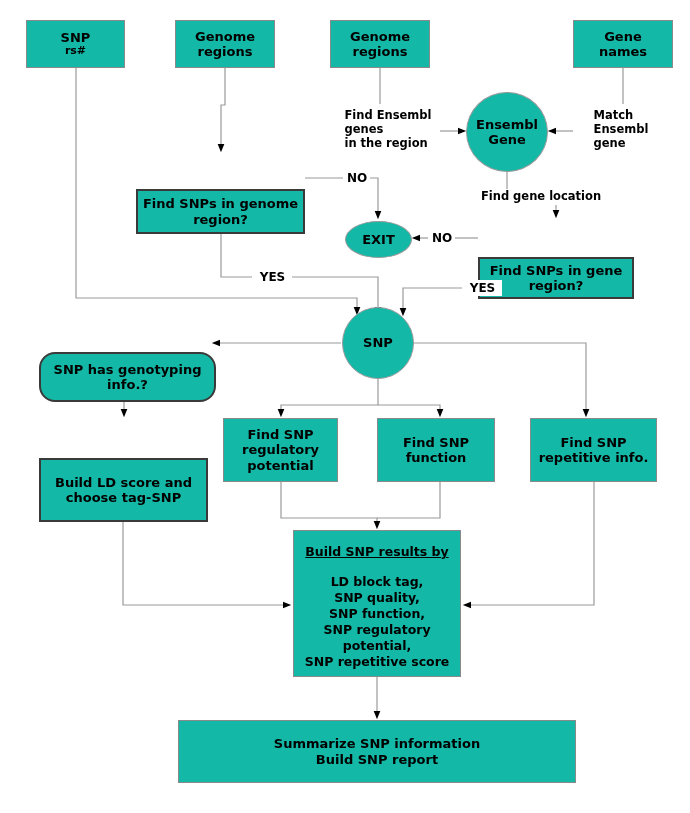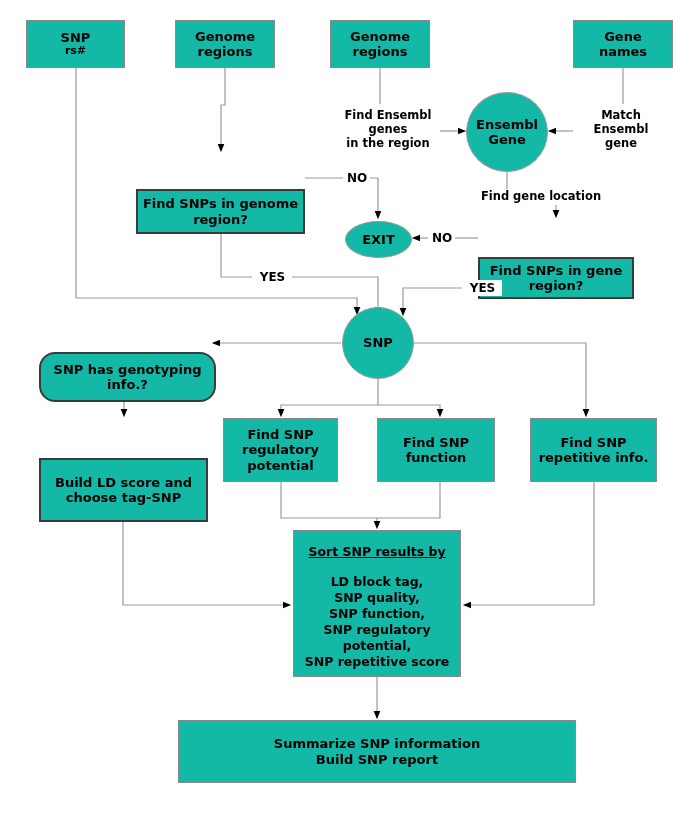--- a/index.html
+++ b/index.html
@@ -44,21 +44,21 @@
   }
   .ellipse {
     border: 1px solid #9a9a9a;
     border-radius: 50%;
   }
   .label {
     position: absolute;
     font-weight: bold;
     color: #000000;
     background: #ffffff;
-    text-align: center;
+    text-align: left;
     line-height: 1.2;
     white-space: pre-line;
     display: flex;
     align-items: center;
     justify-content: center;
   }
   .fs13 { font-size: 13px; }
   .fs12 { font-size: 12px; }
   .fs115 { font-size: 11.5px; }
   .sort-head {
@@ -195,21 +195,21 @@
 regulatory
 potential</div>
 
   <div class="node box fs13" style="left:377px; top:418px; width:118px; height:64px; white-space:pre-line;">Find SNP
 function</div>
 
   <div class="node box fs13" style="left:530px; top:418px; width:127px; height:64px; white-space:pre-line;">Find SNP
 repetitive info.</div>
 
   <div class="node box" style="left:293px; top:530px; width:168px; height:147px; justify-content:flex-start; padding-top:14px;">
-    <div class="sort-head">Sort SNP results by</div>
+    <div class="sort-head">Build SNP results by</div>
     <div class="sort-body">LD block tag,
 SNP quality,
 SNP function,
 SNP regulatory
 potential,
 SNP repetitive score</div>
   </div>
 
   <div class="node box fs13" style="left:178px; top:720px; width:398px; height:63px; white-space:pre-line;">Summarize SNP information
 Build SNP report</div>

